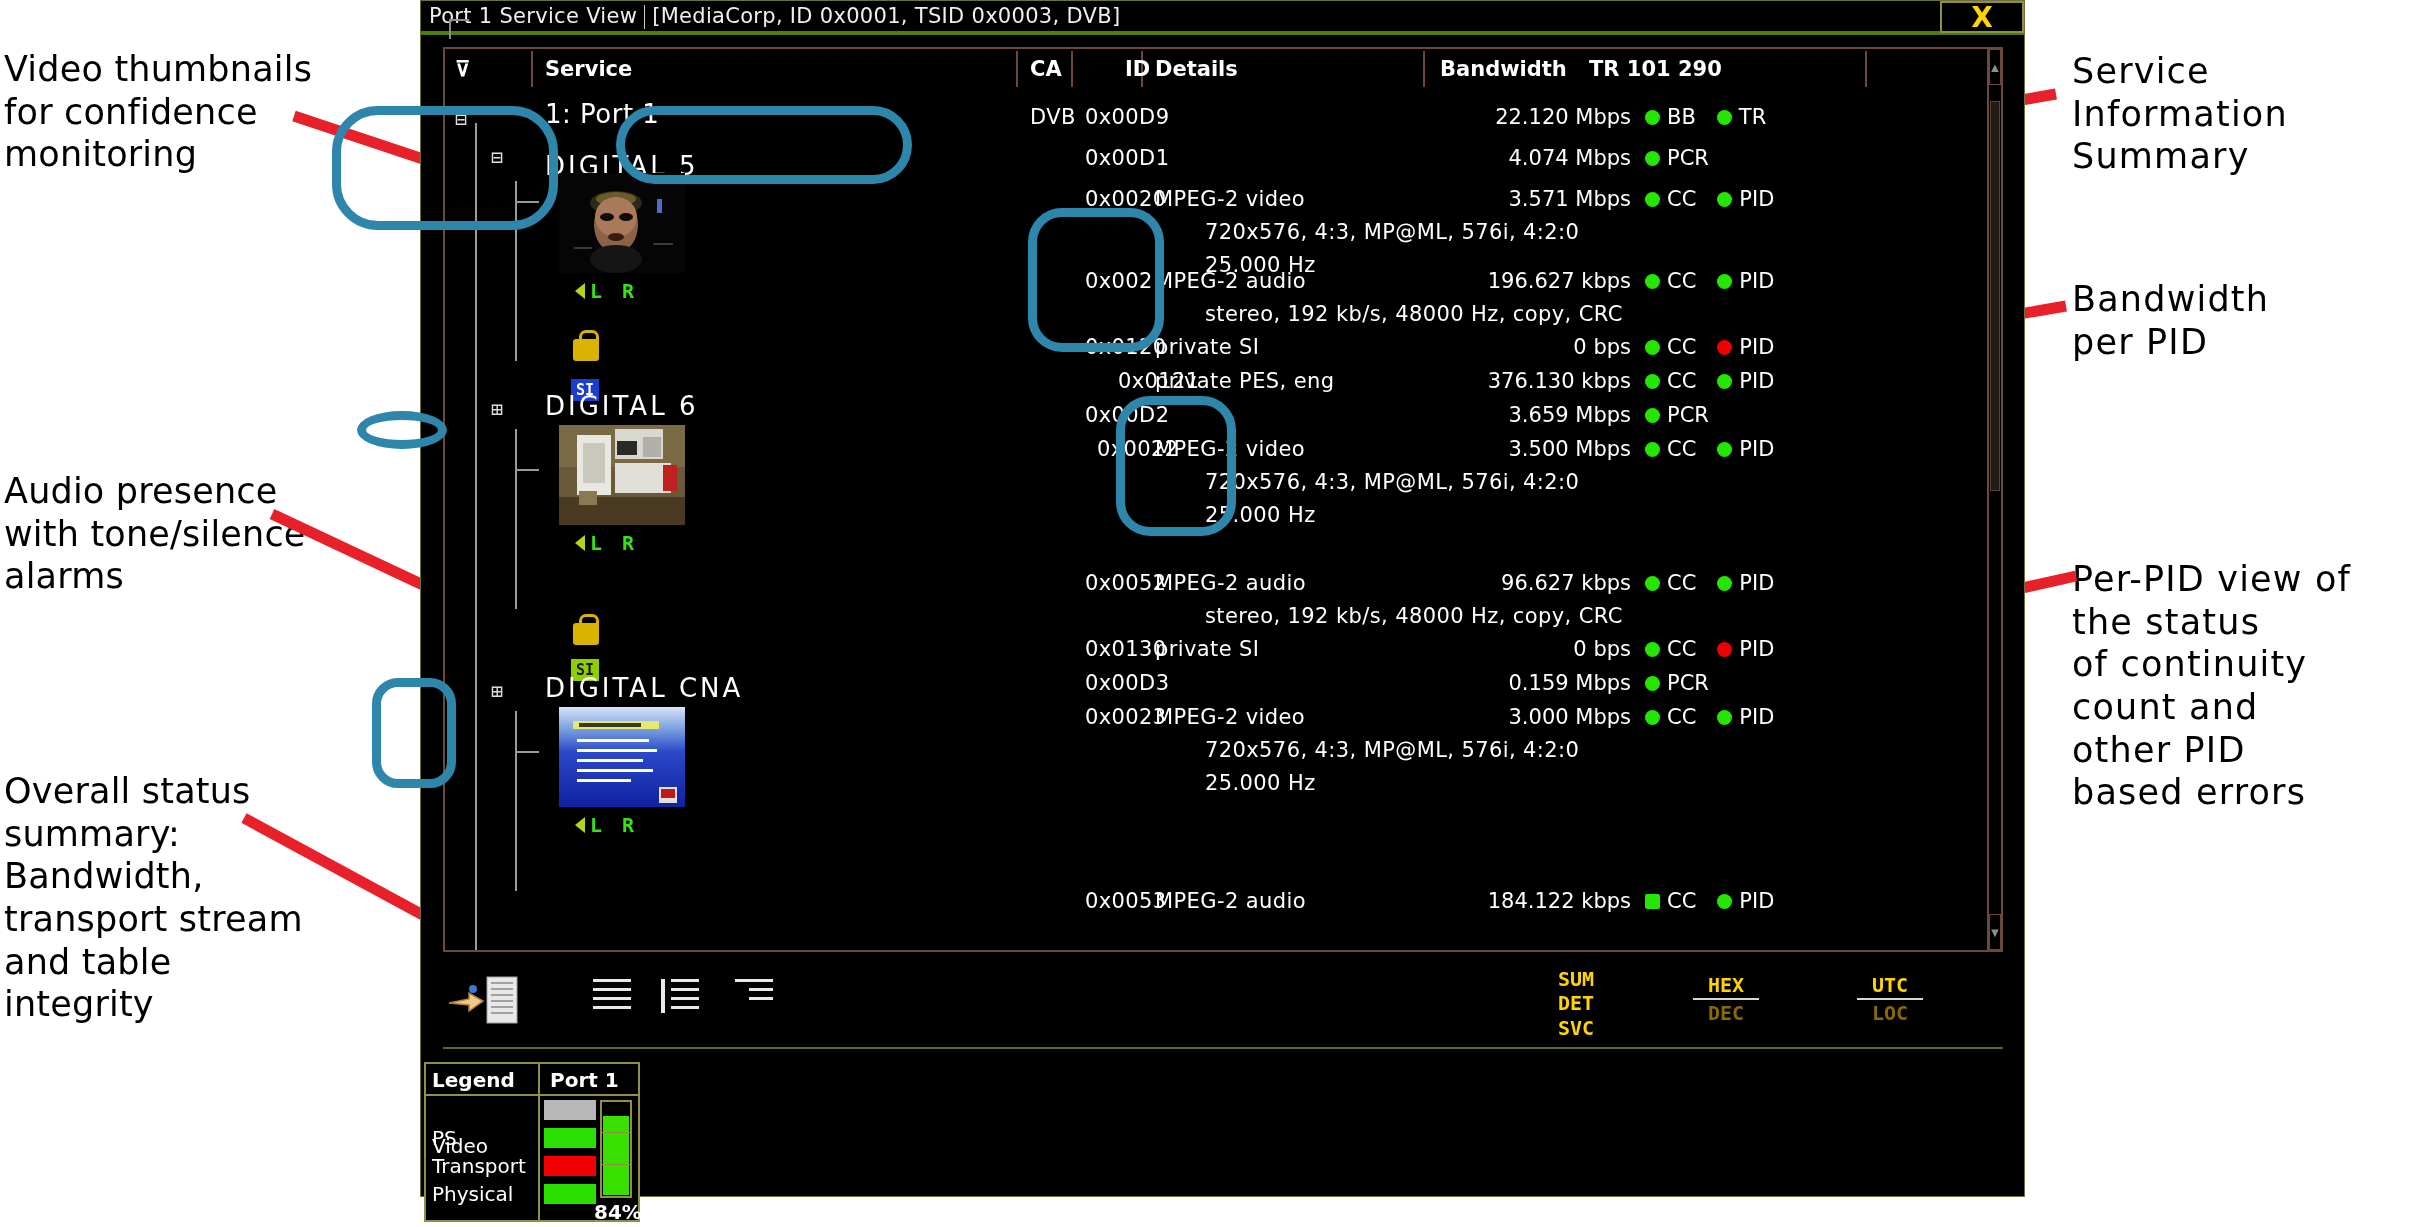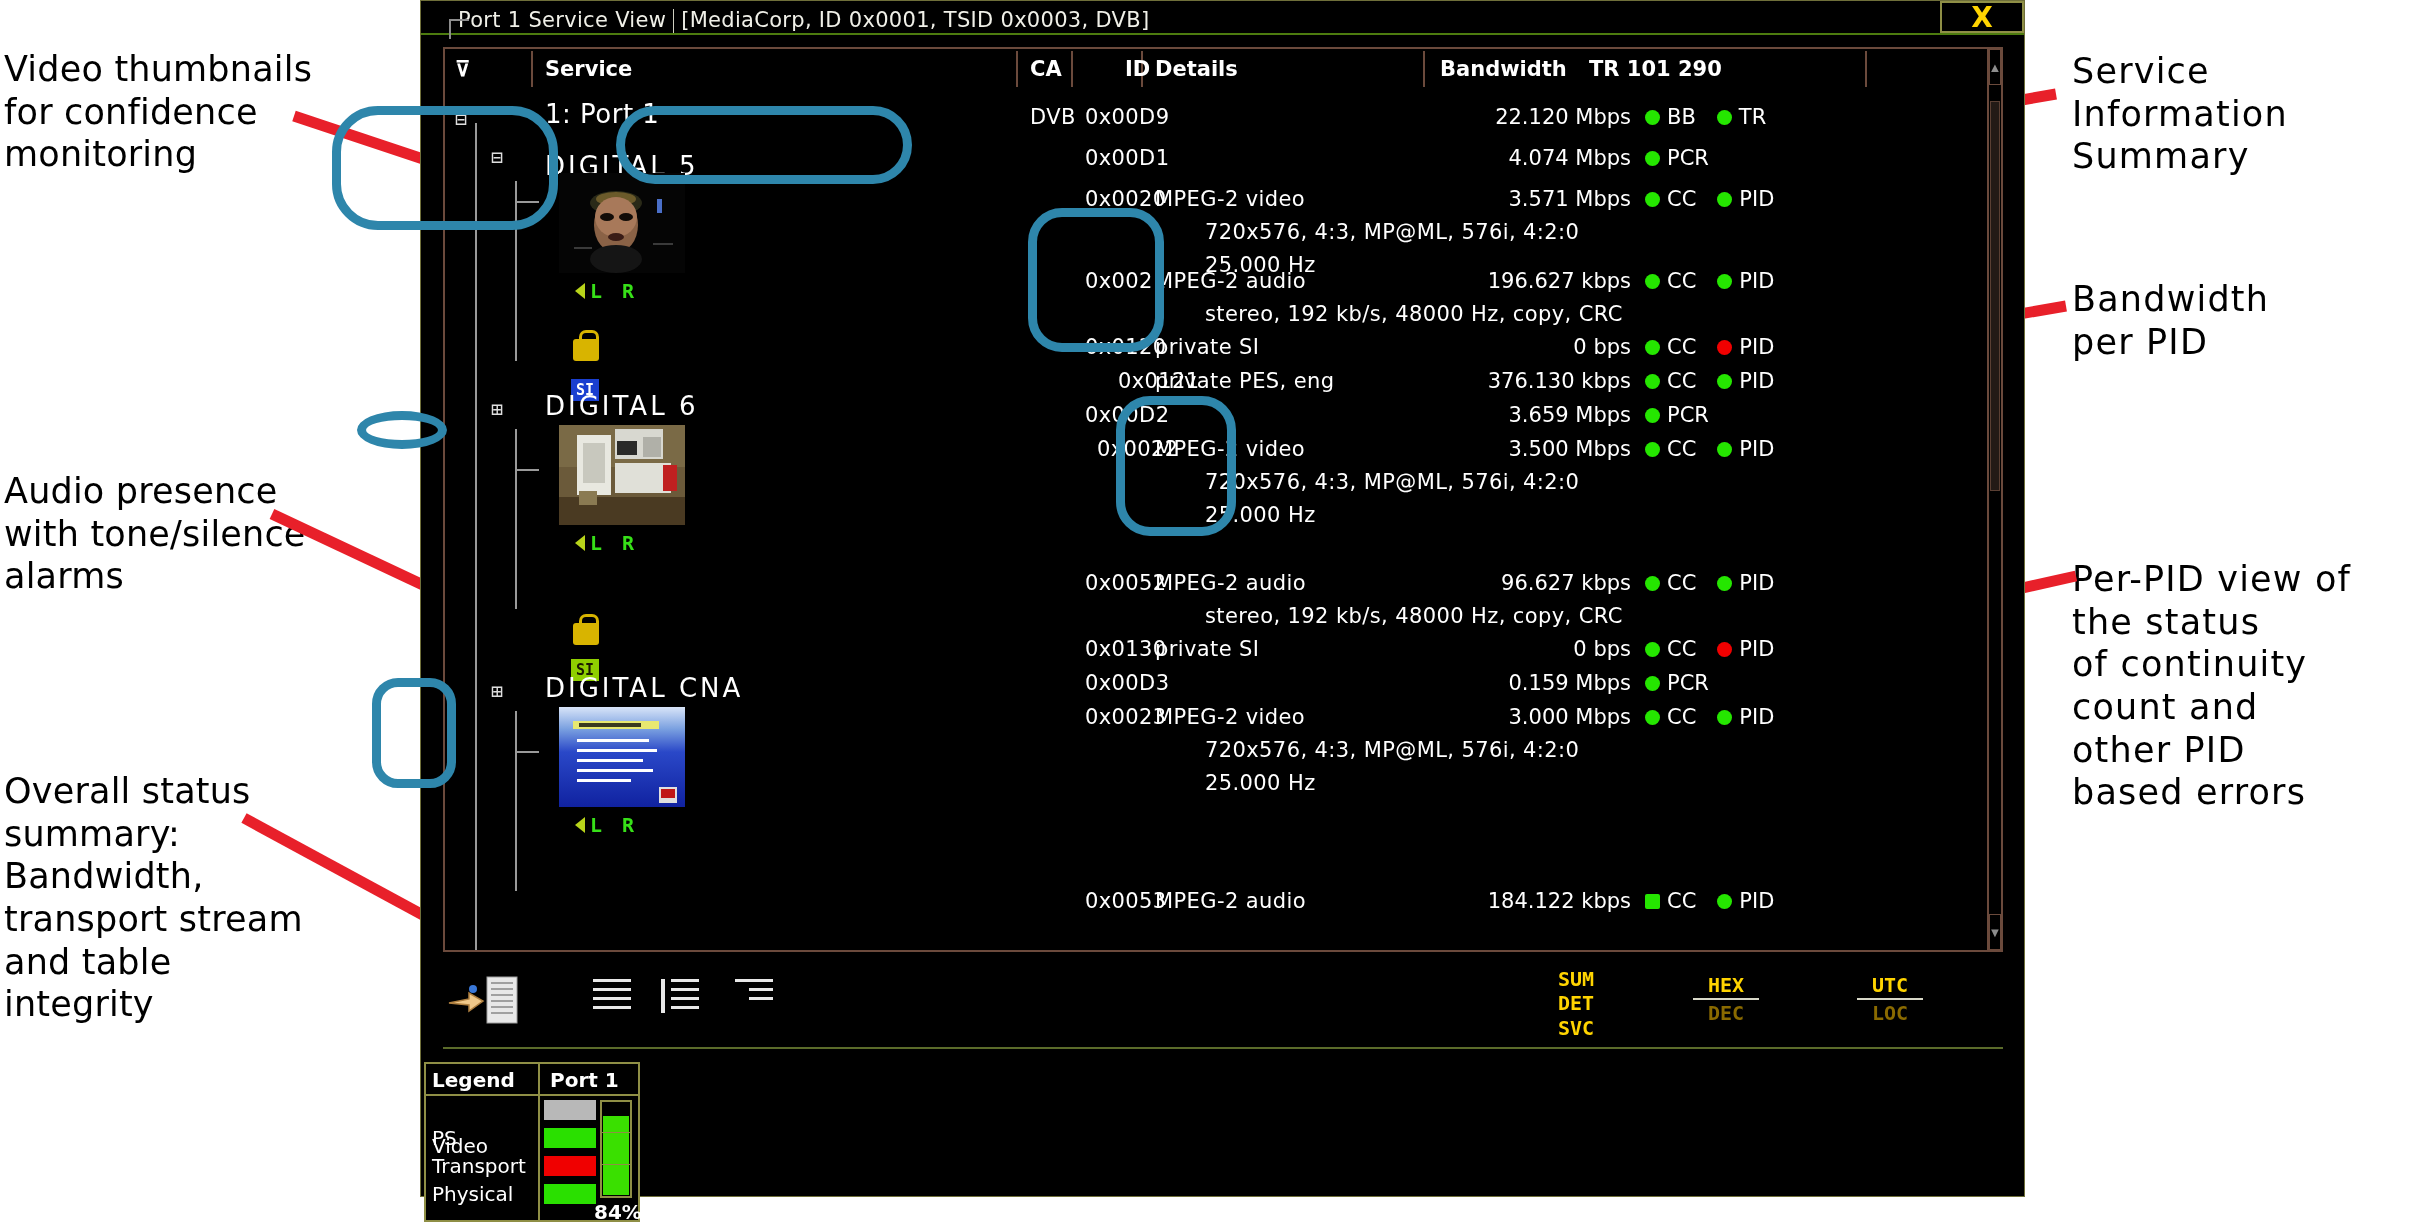--- a/index.html
+++ b/index.html
@@ -32,24 +32,23 @@
     left: 420px; top: 0px;
     width: 1605px; height: 1197px;
     background: #000000;
     border: 1px solid #6f6f3a;
   }
 
   .titlebar {
     position: relative;
     height: 34px;
     background: #000000;
-    border-bottom: 2px solid #4d7c0f;
+    border-bottom: 4px solid #4d7c0f;
     display: flex;
-    align-items: flex-end;
-    padding-left: 29px;
+    align-items: center;
   }
   .titlebar .tb-text {
     color: #f0f0e8;
     font-family: "DejaVu Sans", sans-serif;
     font-size: 21px;
     padding-left: 8px;
     letter-spacing: 0.3px;
     white-space: nowrap;
   }
   .titlebar .tb-sep {

